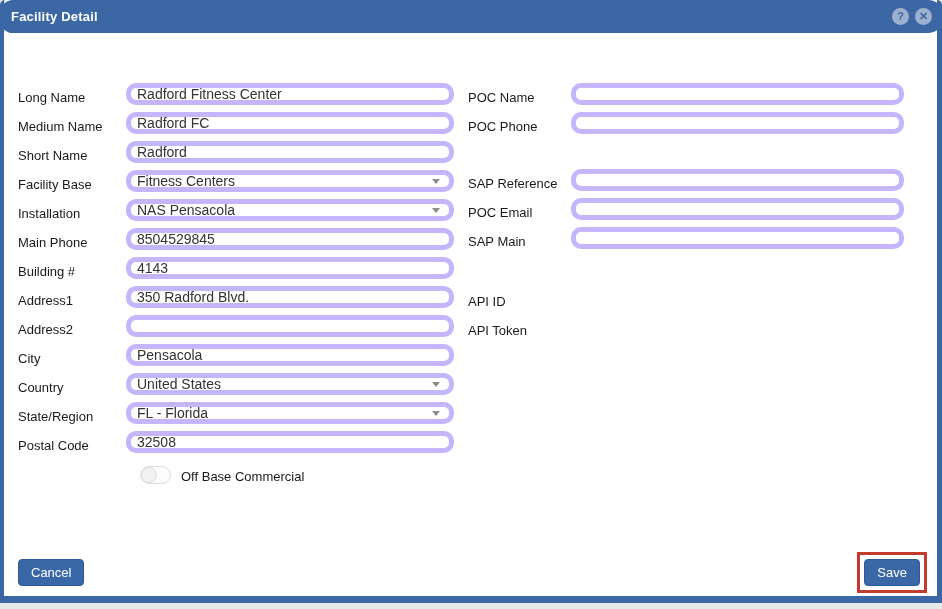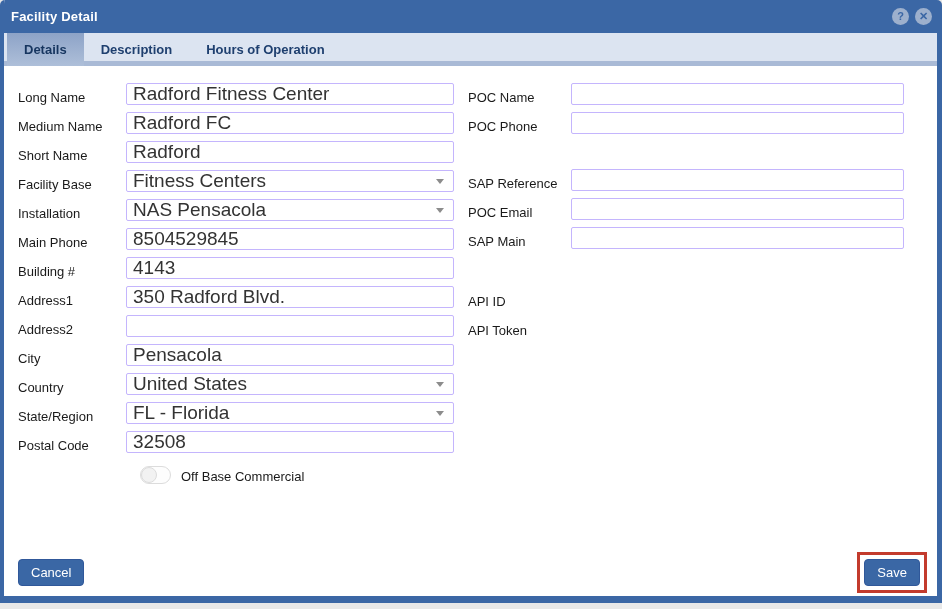--- a/index.html
+++ b/index.html
@@ -21,20 +21,21 @@
     overflow: hidden;
   }
   
   .titlebar {
     height: 33px;
     background: #3b67a5;
     display: flex;
     align-items: center;
     padding: 0 10px 0 11px;
     margin: 0 -5px 0 -4px; 
+    border-radius: 13px;
   }
   .title {
     color: #ffffff;
     font-size: 13px;
     font-weight: bold;
     letter-spacing: .2px;
   }
   .titlebar-icons { margin-left: auto; display: flex; gap: 6px; }
   .circle-icon {
     width: 17px; height: 17px;
@@ -79,24 +80,24 @@
   .row { display: flex; align-items: flex-end; height: 22px; margin-bottom: 7px; }
   .row label {
     font-size: 13px;
     color: #1a1a1a;
     flex-shrink: 0;
   }
   .col-left  .row label { width: 108px; }
   .col-right .row label { width: 103px; }
   .field {
     height: 22px;
-    border: 1px solid #c4b5fd;
-    border-radius: 2px;
+    border: 5px solid #c4b5fd;
+    border-radius: 10px;
     background: #fff;
-    font-size: 19px;
+    font-size: 14px;
     color: #333;
     padding: 0 6px;
     font-family: "Liberation Sans", sans-serif;
     outline: none;
   }
   .col-left  .field { width: 328px; }
   .col-right .field { width: 333px; }
   .select {
     display: flex;
     align-items: center;
@@ -160,25 +161,20 @@
 <div class="dialog">
 
   <div class="titlebar">
     <span class="title">Facility Detail</span>
     <span class="titlebar-icons">
       <span class="circle-icon">?</span>
       <span class="circle-icon">✕</span>
     </span>
   </div>
 
-  <div class="tabbar">
-    <div class="tab active">Details</div>
-    <div class="tab">Description</div>
-    <div class="tab">Hours of Operation</div>
-  </div>
 
   <div class="content">
     <div class="form-columns">
 
       <div class="col-left">
         <div class="row">
           <label>Long Name</label>
           <input class="field" type="text" value="Radford Fitness Center" style="">
         </div>
         <div class="row">

